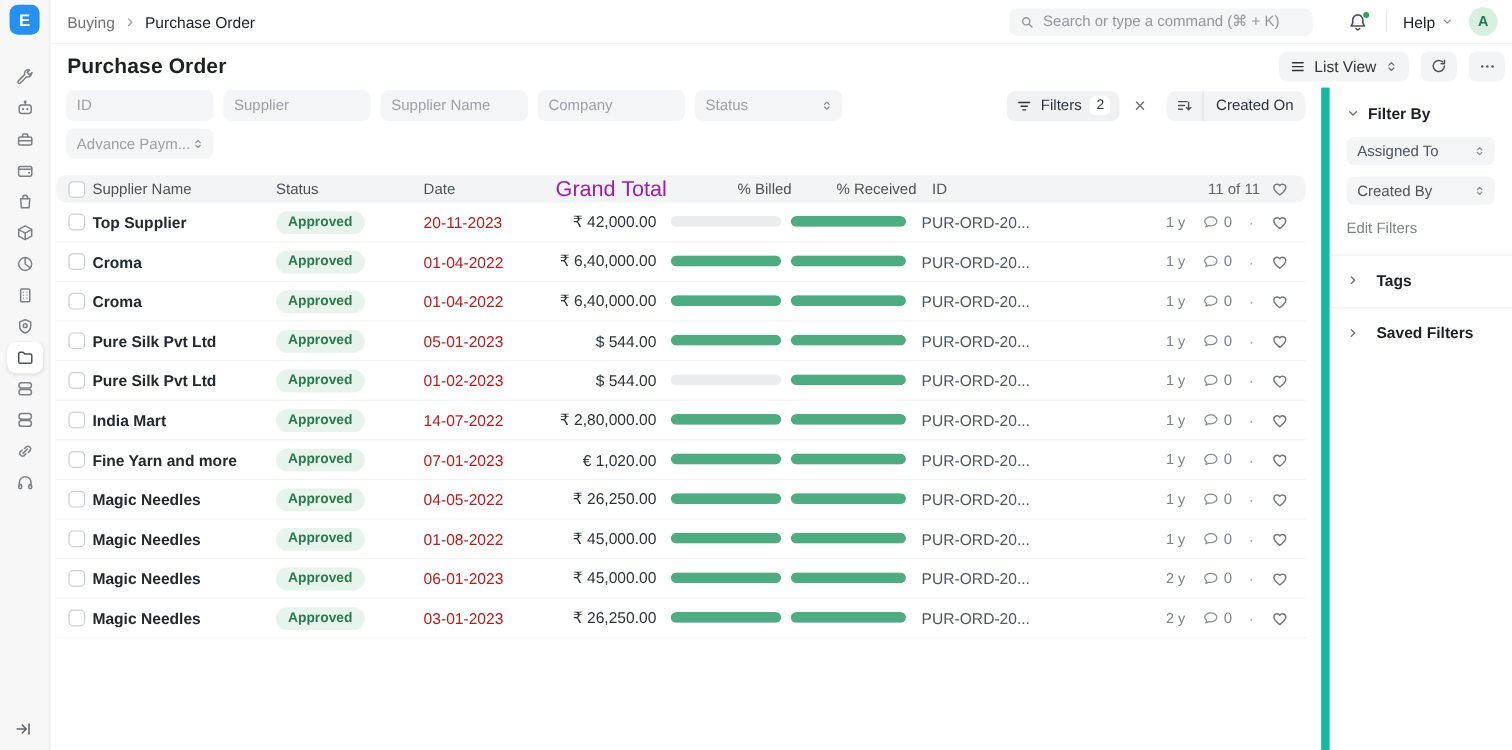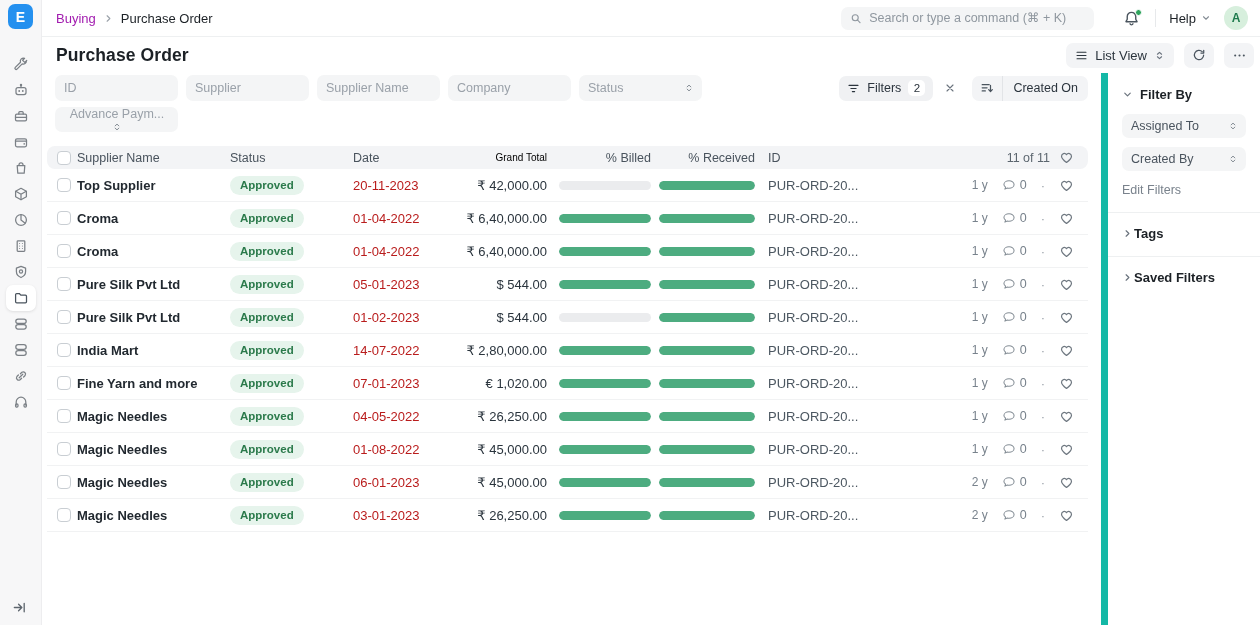--- a/index.html
+++ b/index.html
@@ -11,21 +11,21 @@
   .lsb { position:absolute; left:0; top:0; width:42px; height:625px; background:#f7f7f8; border-right:1px solid #ededef; display:flex; flex-direction:column; align-items:center; z-index:5; }
   .logo { margin-top:4px; width:25px; height:25px; background:#2490ef; border-radius:7px; display:flex; align-items:center; justify-content:center; color:#fff; font-weight:700; font-size:14px; cursor:pointer; }
   .lsb-icons { margin-top:22px; display:flex; flex-direction:column; }
   .lsb-item { width:30px; height:26px; display:flex; align-items:center; justify-content:center; color:#7b8086; cursor:pointer; }
   .lsb-item.active { background:#fff; border-radius:7px; box-shadow:0 1px 3px rgba(0,0,0,.1); color:#4a545e; }
   .lsb-collapse { position:absolute; left:9px; bottom:8px; width:20px; height:20px; background:none; border:none; color:#5d656d; display:flex; align-items:center; justify-content:center; cursor:pointer; }
 
   
   .topbar { position:absolute; left:42px; top:0; right:0; height:37px; border-bottom:1px solid #eef0f1; background:#fff; display:flex; align-items:center; padding:0 8px 0 14px; }
   .crumb { display:flex; align-items:center; gap:7px; font-size:13px; }
-  .crumb-prev { color:#a21caf; cursor:pointer; }
+  .crumb-prev { color:#737373; cursor:pointer; }
   .crumb-cur  { color:#1c2126; cursor:pointer; }
   .crumb-sep  { color:#9aa1a9; display:flex; }
   .search-pill { margin-left:auto; width:253px; height:23px; background:#f4f5f6; border-radius:7px; display:flex; align-items:center; gap:7px; padding:0 9px; cursor:text; }
   .search-pill input { border:none; outline:none; background:transparent; font-size:12.5px; color:#3c454e; width:100%; font-family:inherit; }
   .search-pill input::placeholder { color:#8f979f; }
   .icon-btn { background:none; border:none; cursor:pointer; display:flex; align-items:center; justify-content:center; color:#4a545e; }
   .bell-wrap { margin-left:29px; position:relative; }
   .bell-dot { position:absolute; top:-1px; right:-2px; width:7px; height:7px; border-radius:50%; background:#2da35c; border:1.5px solid #fff; }
   .tb-div { width:1px; height:18px; background:#e7e9eb; margin:0 13px 0 15px; }
   .help-btn { display:flex; align-items:center; gap:5px; background:none; border:none; font-size:13px; color:#1c2126; cursor:pointer; font-family:inherit; }
@@ -61,21 +61,21 @@
   .table { margin:14px 13px 0 5px; }
   .thead { height:23px; background:#f3f4f6; border-radius:8px; display:flex; align-items:center; padding:0 14px 0 10px; font-size:12.5px; color:#49535d; font-weight:500; }
   .trow { height:33px; display:flex; align-items:center; padding:0 14px 0 10px; border-bottom:1px solid #f1f2f3; cursor:pointer; }
   .cb { width:14px; height:14px; border:1px solid #c9ced3; border-radius:4px; background:#fff; margin-right:6px; flex:0 0 14px; cursor:pointer; }
   .c-supplier { flex:0 0 153px; font-size:13px; font-weight:700; color:#222930; white-space:nowrap; overflow:hidden; text-overflow:ellipsis; }
   .thead .c-supplier { font-weight:500; color:#49535d; font-size:12.5px; }
   .c-status { flex:0 0 123px; }
   .c-date { flex:0 0 110px; font-size:13px; color:#b91c1c; }
   .thead .c-date { font-size:12.5px; color:#49535d; }
   .c-total { flex:0 0 84px; text-align:right; font-size:13px; color:#2a343d; white-space:nowrap; }
-  .thead .c-total { font-size:10px; color:#000000; }
+  .thead .c-total { font-size:18px; color:#a21caf; }
   .c-billed { flex:0 0 92px; margin-left:12px; text-align:right; }
   .c-received { flex:0 0 96px; margin-left:8px; text-align:right; }
   .thead .c-billed,.thead .c-received { font-size:12.5px; color:#49535d; }
   .c-id { flex:1 1 auto; margin-left:13px; min-width:0; font-size:13px; color:#4c5761; white-space:nowrap; overflow:hidden; text-overflow:ellipsis; }
   .thead .c-id { font-size:12.5px; color:#49535d; }
   .c-meta { flex:0 0 auto; display:flex; align-items:center; gap:14px; margin-left:8px; }
   .age { width:27px; text-align:right; font-size:12px; color:#78828c; white-space:nowrap; }
   .cmt { display:flex; align-items:center; gap:4px; font-size:12.5px; color:#78828c; cursor:pointer; }
   .cmt svg { color:#848d95; }
   .dot { color:#9aa1a9; font-size:13px; }
@@ -87,21 +87,21 @@
   .thead .c-meta { gap:9px; }
 
   
   .rpanel { position:absolute; left:1101px; top:73px; right:0; bottom:0; border-left:7px solid #14b8a6; background:#fff; padding:0 14px; font-size:13px; }
   .rp-head { display:flex; align-items:center; gap:7px; margin-top:14px; font-weight:700; color:#1c2126; cursor:pointer; }
   .rp-head .chev { color:#6a737d; display:flex; }
   .rp-select { margin-top:12px; width:100%; height:24px; background:#f4f5f6; border:none; border-radius:7px; padding:0 8px 0 9px; display:flex; align-items:center; justify-content:space-between; font-size:12.5px; color:#4a545e; cursor:pointer; font-family:inherit; }
   .rp-select .updn { color:#858d95; display:flex; }
   .rp-link { margin-top:12px; font-size:12.5px; color:#79828c; cursor:pointer; display:inline-block; }
   .rp-hr { border:none; border-top:1px solid #eef0f1; margin:15px -14px 0 -14px; }
-  .rp-sec { display:flex; align-items:center; gap:1px; margin-top:13px; font-weight:700; color:#1c2126; cursor:pointer; }
+  .rp-sec { display:flex; align-items:center; gap:14px; margin-top:13px; font-weight:700; color:#1c2126; cursor:pointer; }
   .rp-sec .chev { color:#6a737d; display:flex; }
 </style>
 </head>
 <body>
 
 <div class="app">
 
   <aside class="lsb">
     <div class="logo">
         <span>E</span>
@@ -310,21 +310,21 @@
                 <path d="M2.5 4.2h8M2.5 7.8h5.6M2.5 11.4h3.6M12 5v7M12 12l-2.1-2.1M12 12l2.1-2.1"></path>
               </svg>
           </button>
           <span class="sort-div"></span>
           <button class="sort-lbl-seg">Created On</button>
         </div>
       </div>
     </div>
 
     <div class="frow2">
-      <button class="f-select" style="height:25px;flex-direction:column;">
+      <button class="f-select" style="height:25px;">
         <span>Advance Paym...</span>
         <span class="updn">
             <svg width="10" height="10" viewBox="0 0 16 16" fill="none" stroke="currentColor" stroke-width="1.6" stroke-linecap="round" stroke-linejoin="round">
               <path d="M5 6.2 8 3.4l3 2.8M5 9.8 8 12.6l3-2.8"></path>
             </svg>
           </span>
       </button>
     </div>
 
     <div class="table">

